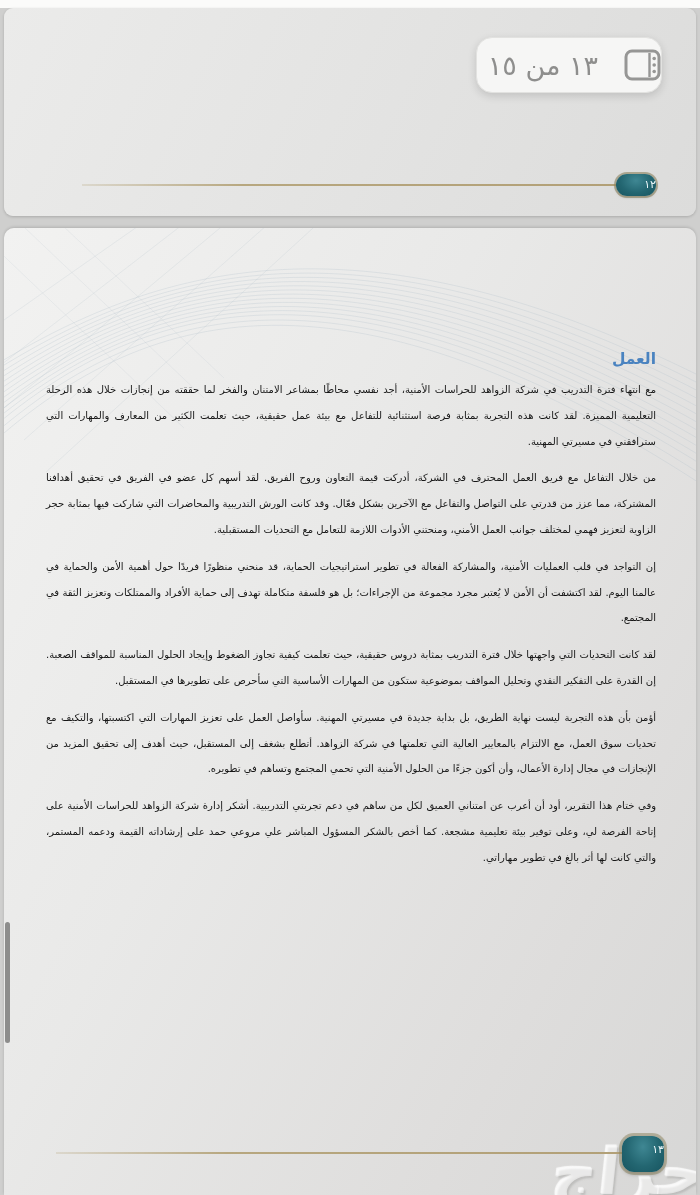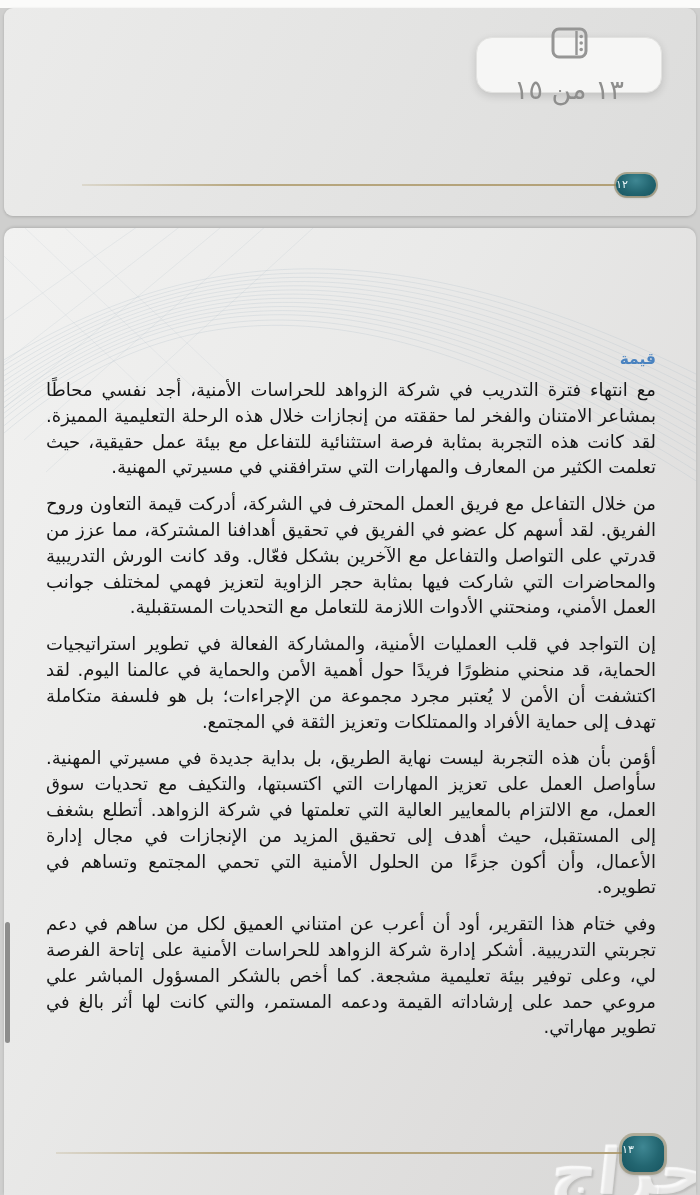--- a/index.html
+++ b/index.html
@@ -21,36 +21,36 @@
     background: linear-gradient(115deg, #ebebea 0%, #e3e3e2 55%, #dcdcdb 100%);
     box-shadow: 0 1px 3px rgba(0,0,0,.18);
   }
   .indicator-badge {
     position: absolute; top: 29px; right: 34px;
     width: 186px; height: 56px;
     background: #f6f6f5;
     border: 1px solid #e2e2e0;
     border-radius: 16px;
     box-shadow: 0 3px 8px rgba(0,0,0,.14);
-    display: flex; flex-direction: column; align-items: center; justify-content: center;
-    direction: rtl; gap: 17px;
+    display: flex; flex-direction: row; align-items: center; justify-content: flex-start;
+    direction: rtl; gap: 26px;
     cursor: pointer;
   }
   .indicator-badge .label {
     color: #8e8e8d; font-size: 27px; line-height: 1; letter-spacing: 1px;
   }
   .indicator-badge svg { display: block; }
   .rule {
     position: absolute; height: 2px;
     background: linear-gradient(to left, #b2a077 0%, #b7a77f 70%, rgba(183,167,127,.25) 100%);
   }
   .rule.p12 { left: 78px; top: 176px; width: 538px; }
   .page-pill {
     position: absolute;
-    color: #eef8fa; text-align: left; direction: rtl;
+    color: #eef8fa; text-align: right; direction: rtl;
     background: radial-gradient(ellipse at 50% 30%, #3f8793 0%, #236671 55%, #17545f 100%);
     border-radius: 11px;
     box-shadow: 0 0 0 2px rgba(146,139,104,.65), 0 1px 3px rgba(0,0,0,.35);
   }
   .page-pill.p12 { left: 612px; top: 166px; width: 40px; height: 22px; font-size: 11px; line-height: 22px; }
   
   .page-cur {
     position: absolute; left: 4px; top: 228px; width: 692px; height: 967px;
     border-radius: 10px 10px 0 0;
     background: linear-gradient(118deg, #f2f2f1 0%, #e9e9e8 40%, #dedddc 78%, #d7d7d6 100%);
@@ -61,21 +61,21 @@
   .content {
     position: absolute; left: 0; right: 0; top: 122px; z-index: 2;
     padding: 0 40px 0 42px;
     direction: rtl;
   }
   .heading {
     color: #4a83c0; font-size: 15.5px; font-weight: bold;
     margin: 0 0 9px 0; text-align: right;
   }
   .content p {
-    color: #161616; font-size: 18px; line-height: 25.8px;
+    color: #161616; font-size: 10px; line-height: 25.8px;
     text-align: justify; margin: 0 0 11px 0;
   }
   .watermark {
     position: absolute; right: -10px; bottom: -14px; z-index: 1;
     font-size: 64px; font-weight: bold; direction: rtl;
     color: rgba(252,252,251,.6);
     text-shadow: 2px 2px 2px rgba(168,168,166,.55), -1px -1px 1px rgba(255,255,255,.85);
     transform: skewX(-6deg);
     letter-spacing: -2px;
     user-select: none;
@@ -133,24 +133,25 @@
     <path d="M -20 150 L 200 -20" stroke-opacity="0.3"></path>
     <path d="M 0 180 L 240 -20" stroke-opacity="0.3"></path>
     <path d="M 20 212 L 280 -18" stroke-opacity="0.3"></path>
     <path d="M 42 244 L 320 -10" stroke-opacity="0.3"></path>
     <path d="M -40 -10 L 180 200" stroke-opacity="0.25"></path>
     <path d="M 0 -20 L 200 170" stroke-opacity="0.25"></path>
     <path d="M 40 -20 L 220 150" stroke-opacity="0.25"></path>
   </svg>
 
   <div class="content">
-    <h2 class="heading">قيمة</h2>
+    <h2 class="heading">العمل</h2>
     <p>مع انتهاء فترة التدريب في شركة الزواهد للحراسات الأمنية، أجد نفسي محاطًا بمشاعر الامتنان والفخر لما حققته من إنجازات خلال هذه الرحلة التعليمية المميزة. لقد كانت هذه التجربة بمثابة فرصة استثنائية للتفاعل مع بيئة عمل حقيقية، حيث تعلمت الكثير من المعارف والمهارات التي سترافقني في مسيرتي المهنية.</p>
     <p>من خلال التفاعل مع فريق العمل المحترف في الشركة، أدركت قيمة التعاون وروح الفريق. لقد أسهم كل عضو في الفريق في تحقيق أهدافنا المشتركة، مما عزز من قدرتي على التواصل والتفاعل مع الآخرين بشكل فعّال. وقد كانت الورش التدريبية والمحاضرات التي شاركت فيها بمثابة حجر الزاوية لتعزيز فهمي لمختلف جوانب العمل الأمني، ومنحتني الأدوات اللازمة للتعامل مع التحديات المستقبلية.</p>
     <p>إن التواجد في قلب العمليات الأمنية، والمشاركة الفعالة في تطوير استراتيجيات الحماية، قد منحني منظورًا فريدًا حول أهمية الأمن والحماية في عالمنا اليوم. لقد اكتشفت أن الأمن لا يُعتبر مجرد مجموعة من الإجراءات؛ بل هو فلسفة متكاملة تهدف إلى حماية الأفراد والممتلكات وتعزيز الثقة في المجتمع.</p>
+    <p>لقد كانت التحديات التي واجهتها خلال فترة التدريب بمثابة دروس حقيقية، حيث تعلمت كيفية تجاوز الضغوط وإيجاد الحلول المناسبة للمواقف الصعبة. إن القدرة على التفكير النقدي وتحليل المواقف بموضوعية ستكون من المهارات الأساسية التي سأحرص على تطويرها في المستقبل.</p>
     <p>أؤمن بأن هذه التجربة ليست نهاية الطريق، بل بداية جديدة في مسيرتي المهنية. سأواصل العمل على تعزيز المهارات التي اكتسبتها، والتكيف مع تحديات سوق العمل، مع الالتزام بالمعايير العالية التي تعلمتها في شركة الزواهد. أتطلع بشغف إلى المستقبل، حيث أهدف إلى تحقيق المزيد من الإنجازات في مجال إدارة الأعمال، وأن أكون جزءًا من الحلول الأمنية التي تحمي المجتمع وتساهم في تطويره.</p>
     <p>وفي ختام هذا التقرير، أود أن أعرب عن امتناني العميق لكل من ساهم في دعم تجربتي التدريبية. أشكر إدارة شركة الزواهد للحراسات الأمنية على إتاحة الفرصة لي، وعلى توفير بيئة تعليمية مشجعة. كما أخص بالشكر المسؤول المباشر علي مروعي حمد على إرشاداته القيمة ودعمه المستمر، والتي كانت لها أثر بالغ في تطوير مهاراتي.</p>
   </div>
 
   <div class="watermark">حراج</div>
   <div class="rule p13"></div>
   <div class="page-pill p13">١٣</div>
 </section>
 
 <div class="scroll-thumb"></div>

